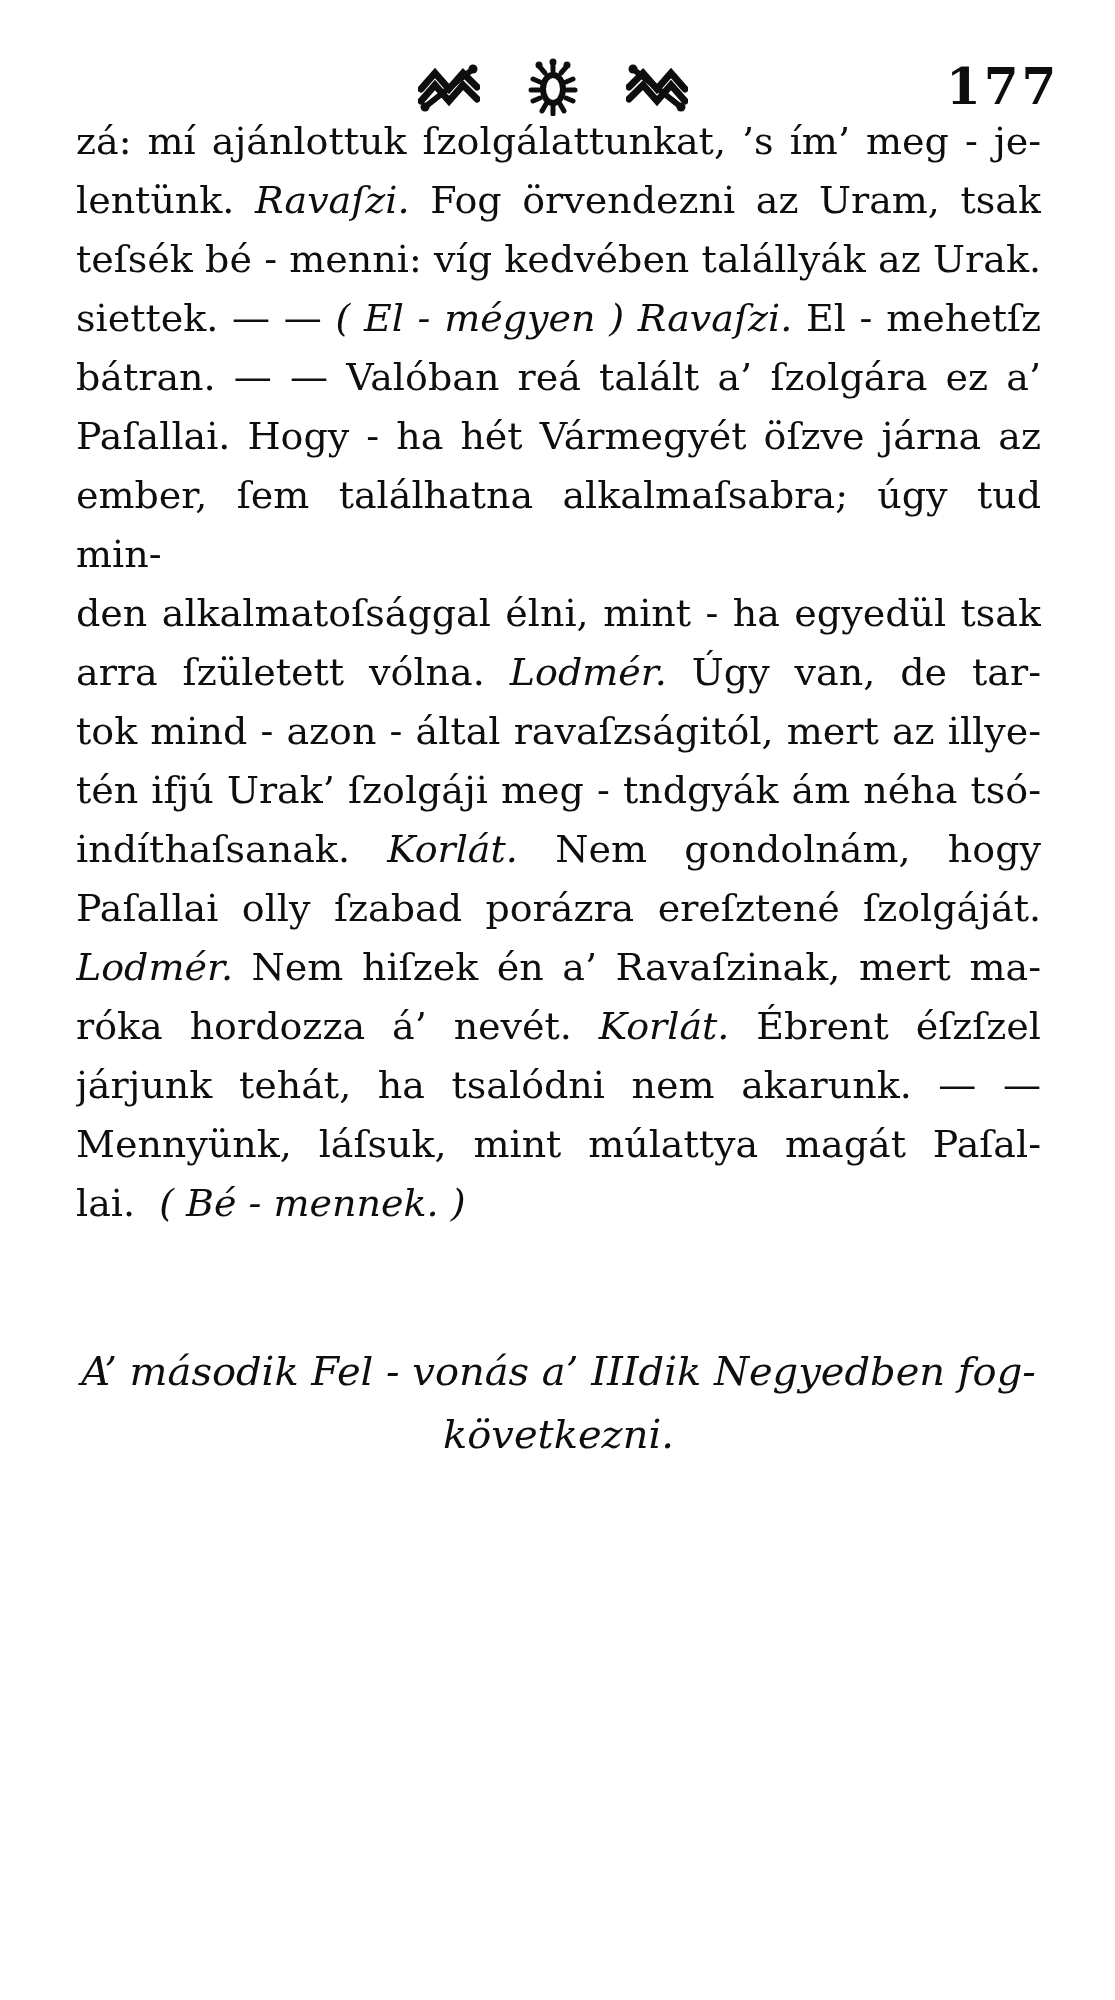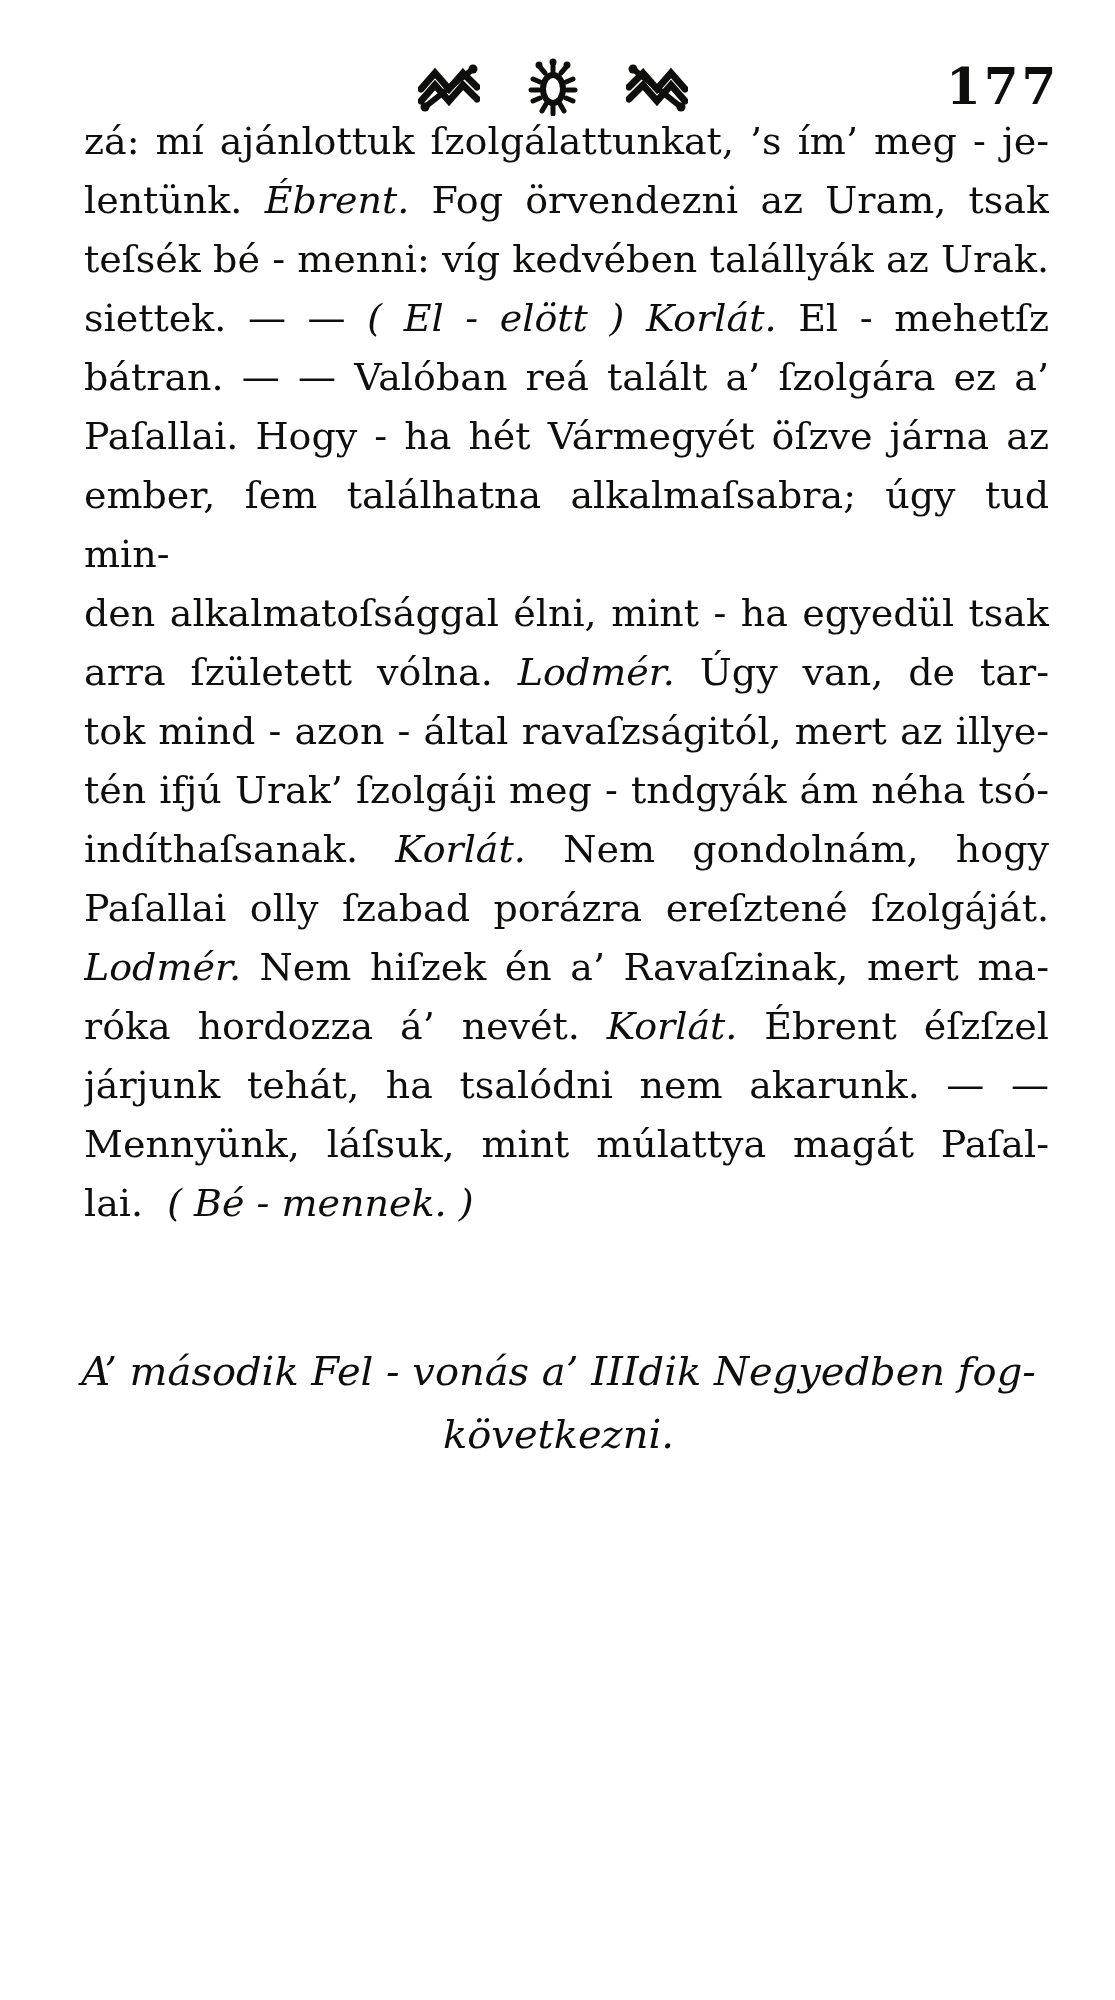--- a/index.html
+++ b/index.html
@@ -17,21 +17,20 @@
   .orn { display:block; }
   .orn.mirror { transform:scaleX(-1); }
   .pagenum {
     position:absolute; left:946px; top:62px;
     font-size:50px; font-weight:bold; letter-spacing:3px; line-height:1;
   }
   .body-text {
     position:absolute; left:76px; top:112px; width:965px;
     font-size:38px; line-height:59px; overflow:hidden;
     text-justify:inter-word;
-    margin-left:8px;
   }
   .line { text-align:justify; text-align-last:justify; white-space:normal; }
   .line.no-just { text-align:right; text-align-last:left; }
   .it { font-style:italic; }
   .notice {
     position:absolute; left:76px; top:1340px; width:965px;
     font-style:italic; font-size:40px; line-height:63px;
   }
   .notice .line { text-align:center; text-align-last:center; }
   .rule {
@@ -86,23 +85,23 @@
       </g>
       <circle cx="7" cy="45" r="4.5" fill="currentColor"></circle>
       <circle cx="55" cy="7" r="4.5" fill="currentColor"></circle>
     </svg>
   </div>
 
   <div class="pagenum">177</div>
 
   <div class="body-text" id="body-lines">
       <div class="line"><span>zá: mí ajánlottuk ſzolgálattunkat, ’s ím’ meg - je-</span></div>
-      <div class="line"><span>lentünk.  </span><span class="it">Ébrent.</span><span> Fog örvendezni az Uram, tsak</span></div>
+      <div class="line"><span>lentünk.  </span><span class="it">Ravaſzi.</span><span> Fog örvendezni az Uram, tsak</span></div>
       <div class="line"><span>teſsék bé - menni: víg kedvében talállyák az Urak.</span></div>
-      <div class="line"><span>siettek. — — </span><span class="it">( El - elött ) Korlát.</span><span> El - mehetſz</span></div>
+      <div class="line"><span>siettek. — — </span><span class="it">( El - mégyen ) Ravaſzi.</span><span> El - mehetſz</span></div>
       <div class="line"><span>bátran. — — Valóban reá talált a’ ſzolgára ez a’</span></div>
       <div class="line"><span>Paſallai.  Hogy - ha hét Vármegyét öſzve járna az</span></div>
       <div class="line"><span>ember, ſem találhatna alkalmaſsabra; úgy tud min-</span></div>
       <div class="line"><span>den alkalmatoſsággal élni, mint - ha egyedül tsak</span></div>
       <div class="line"><span>arra ſzületett vólna.  </span><span class="it">Lodmér.</span><span> Úgy van, de tar-</span></div>
       <div class="line"><span>tok mind - azon - által ravaſzságitól, mert az illye-</span></div>
       <div class="line"><span>tén ifjú Urak’ ſzolgáji meg - tndgyák ám néha tsó-</span></div>
       <div class="line"><span>indíthaſsanak.  </span><span class="it">Korlát.</span><span> Nem gondolnám, hogy</span></div>
       <div class="line"><span>Paſallai olly ſzabad porázra ereſztené ſzolgáját.</span></div>
       <div class="line"><span class="it">Lodmér.</span><span> Nem hiſzek én a’ Ravaſzinak, mert ma-</span></div>

